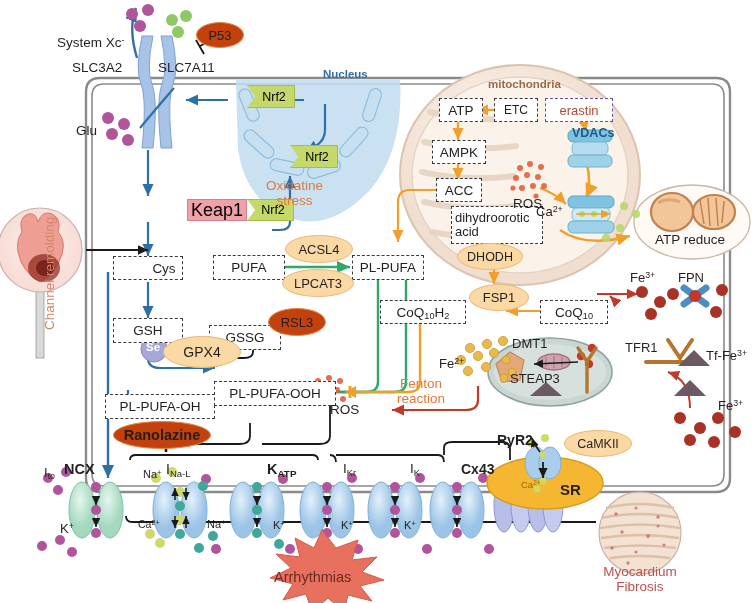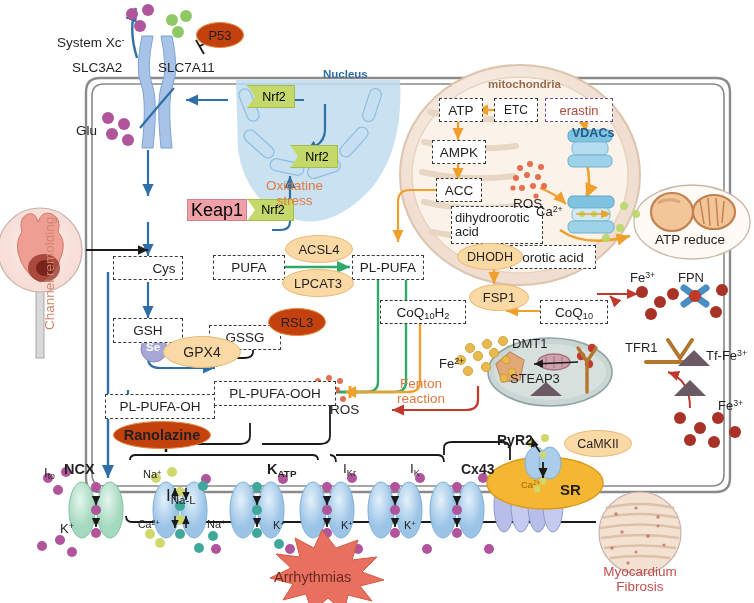--- a/index.html
+++ b/index.html
@@ -586,23 +586,20 @@
   <span>AMPK</span>
     </div>
 <div class="box" style="left:436px;top:178px;width:46px;height:24px;font-size:13.5px;">
   <span>ACC</span>
     </div>
 <div class="box" style="left:428px;top:206px;width:92px;height:38px;font-size:13px;
             flex-direction:column;line-height:1.1;padding:0 3px;white-space:normal;
             text-align:left;align-items:flex-start;justify-content:center;margin-left:23px;">
   <span>dihydroorotic acid</span>
     </div>
-<div class="box" style="left:510px;top:245px;width:86px;height:24px;font-size:13.5px;">
-  <span>orotic acid</span>
-    </div>
 <div class="ell ell-lorange" style="left:457px;top:243px;width:66px;height:27px;font-size:12.5px;">
   <span>DHODH</span>
     </div>
 <div class="lbl" style="left:513px;top:196px;font-size:13.5px;">ROS</div>
 <div class="lbl" style="left:572px;top:126px;font-size:12.5px;color:#1f5a8a;font-weight:bold;">VDACs</div>
 <div class="lbl" style="left:536px;top:204px;font-size:13px;">
   <span>Ca</span><sup>2+</sup></div>
 
 <div class="ell ell-lorange" style="left:469px;top:284px;width:60px;height:27px;font-size:13px;">
   <span>FSP1</span>
@@ -636,21 +633,21 @@
 <div class="ell ell-orange" style="left:113px;top:421px;width:98px;height:28px;font-size:14.5px;font-weight:bold;">
 
   <span>Ranolazine</span>
 </div>
 
 <div class="lbl" style="left:44px;top:465px;font-size:13px;">
   <span>I</span><sub>to</sub></div>
 <div class="lbl" style="left:64px;top:461px;font-size:14.5px;font-weight:bold;">NCX</div>
 <div class="lbl" style="left:143px;top:468px;font-size:11px;">
   <span>Na</span><sup>+</sup></div>
-<div class="lbl" style="left:166px;top:486px;font-size:17px;">
+<div class="lbl" style="left:166px;top:461px;font-size:14px;">
   <span>I</span><sub>Na-L</sub></div>
 <div class="lbl" style="left:267px;top:461px;font-size:14.5px;font-weight:bold;">
   <span>K</span><sub>ATP</sub></div>
 <div class="lbl" style="left:343px;top:461px;font-size:13.5px;">
   <span>I</span><sub>Kr</sub></div>
 <div class="lbl" style="left:410px;top:461px;font-size:13.5px;">
   <span>I</span><sub>K</sub></div>
 <div class="lbl" style="left:461px;top:461px;font-size:14px;font-weight:bold;">Cx43</div>
 <div class="lbl" style="left:60px;top:521px;font-size:13px;">
   <span>K</span><sup>+</sup></div>

